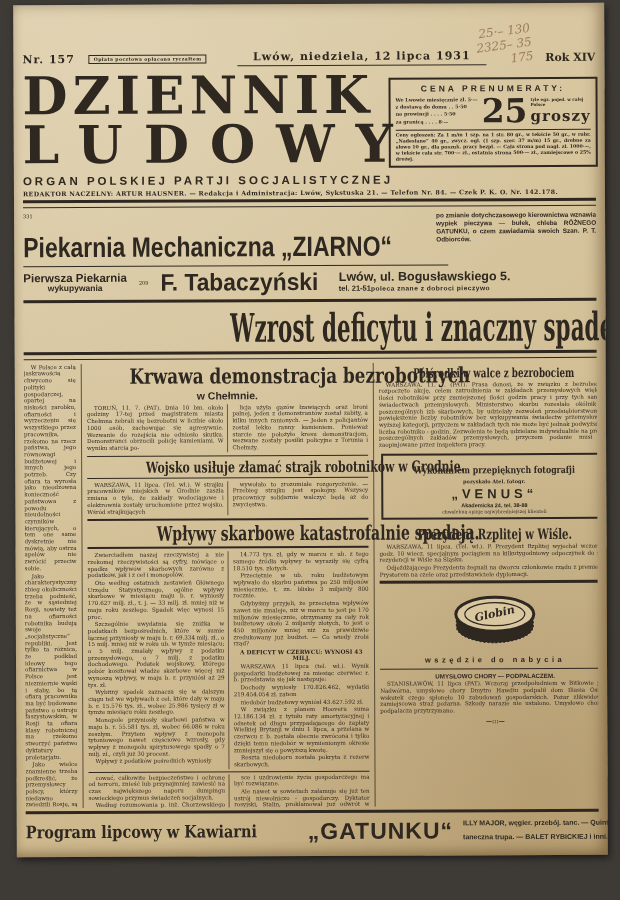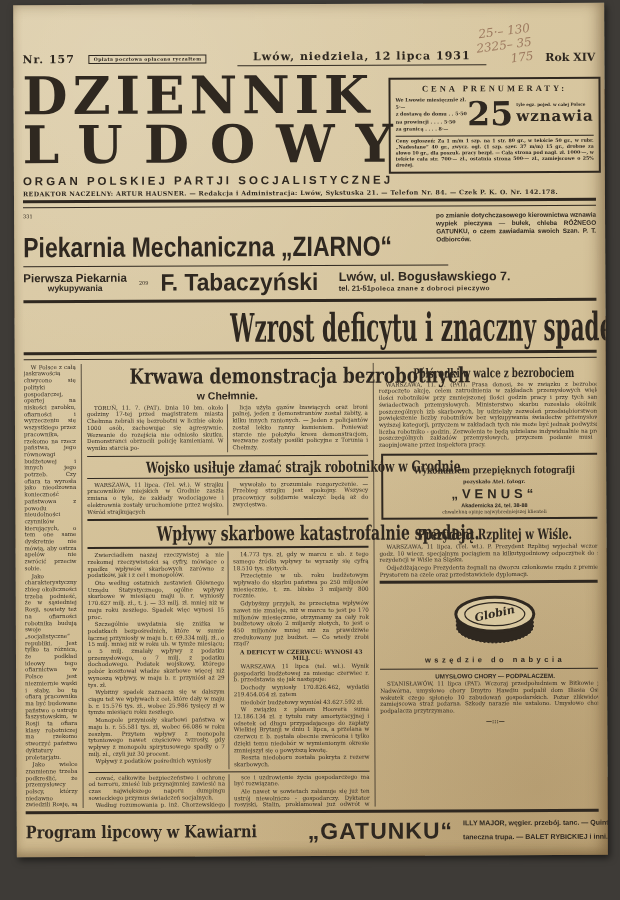--- a/index.html
+++ b/index.html
@@ -38,21 +38,21 @@
   .masthead-row{display:flex;margin-top:4px;}
   .mast-left{width:366px;}
   .mast-t{font-weight:bold;font-size:52px;line-height:.95;white-space:nowrap;}
   .mast-t1{letter-spacing:5px;}
   .mast-t2{letter-spacing:21px;}
   .organ{font-family:"Liberation Sans",sans-serif;font-weight:bold;font-size:11.5px;
     letter-spacing:3px;margin-top:5px;white-space:nowrap;}
   .editor{font-size:6.2px;font-weight:bold;letter-spacing:.4px;margin-top:3px;white-space:nowrap;}
   .price-box{margin-left:auto;width:212px;border:2px solid #2f2820;box-sizing:border-box;
     padding:4px 5px 3px;align-self:flex-start;margin-top:8px;}
-  .pb-title{font-family:Liberation Serif, serif;font-weight:bold;font-size:8.5px;
+  .pb-title{font-family:Liberation Sans, sans-serif;font-weight:bold;font-size:8.5px;
     letter-spacing:3px;text-align:center;white-space:nowrap;}
   .pb-row{display:flex;margin-top:3px;}
   .pb-rates{width:86px;font-size:4.8px;line-height:1.5;font-weight:bold;}
   .pb-rates p{margin:0;text-indent:0;}
   .pb-price{flex:1;display:flex;align-items:center;justify-content:center;gap:3px;}
   .pb-big{font-size:33px;font-weight:bold;line-height:.9;}
   .pb-side{display:flex;flex-direction:column;}
   .pb-note{font-size:4.2px;font-weight:bold;}
   .pb-unit{font-size:15px;font-weight:bold;letter-spacing:1px;}
   .pb-adrates{border-top:1px solid #2f2820;margin-top:3px;padding-top:2px;font-size:4.7px;
@@ -169,21 +169,21 @@
         <div class="pb-rates">
             <p>We Lwowie miesięcznie zł. 5·—</p>
             <p>z dostawą do domu . . 5·50</p>
             <p>na prowincji . . . . 5·50</p>
             <p>za granicą . . . . 8·—</p>
           </div>
         <div class="pb-price">
           <span class="pb-big">25</span>
           <span class="pb-side">
             <span class="pb-note">tyle egz. pojed. w całej Polsce</span>
-            <span class="pb-unit">wznawia</span>
+            <span class="pb-unit">groszy</span>
           </span>
         </div>
       </div>
       <div class="pb-adrates">Ceny ogłoszeń: Za 1 m/m 1 szp. na 1 str. 80 gr., w tekście 50 gr., w rubr. „Nadesłane“ 40 gr., zwycz. ogł. (1 szp. szer. 37 m/m) 15 gr., drobne za słowo 10 gr., dla poszuk. pracy bezpł. — Cała strona pod nagł. zł. 1000·—, w tekście cała str. 700·— zł., ostatnia strona 500·— zł., zamiejscowe o 25% drożej.</div>
     </div>
   </div>
 
   <div class="rule-double"></div>
 
   <div class="ad1">
@@ -197,21 +197,21 @@
   <div class="rule-thin rule-partial"></div>
 
   <div class="ad2">
     <div class="ad2-left">
       <div class="ad2-l1">Pierwsza Piekarnia</div>
       <div class="ad2-l2">wykupywania</div>
     </div>
     <span class="ad-no">209</span>
     <span class="ad2-name">F. Tabaczyński</span>
     <div class="ad2-right">
-      <div class="ad2-addr">Lwów, ul. Bogusławskiego 7.</div>
+      <div class="ad2-addr">Lwów, ul. Bogusławskiego 5.</div>
       <div class="ad2-telrow">
         <span class="ad2-tel">tel. 21-51</span>
         <span class="ad2-tag">poleca znane z dobroci pieczywo</span>
       </div>
     </div>
   </div>
 
   <div class="rule-heavy"></div>
 
   <div class="main-headline">

